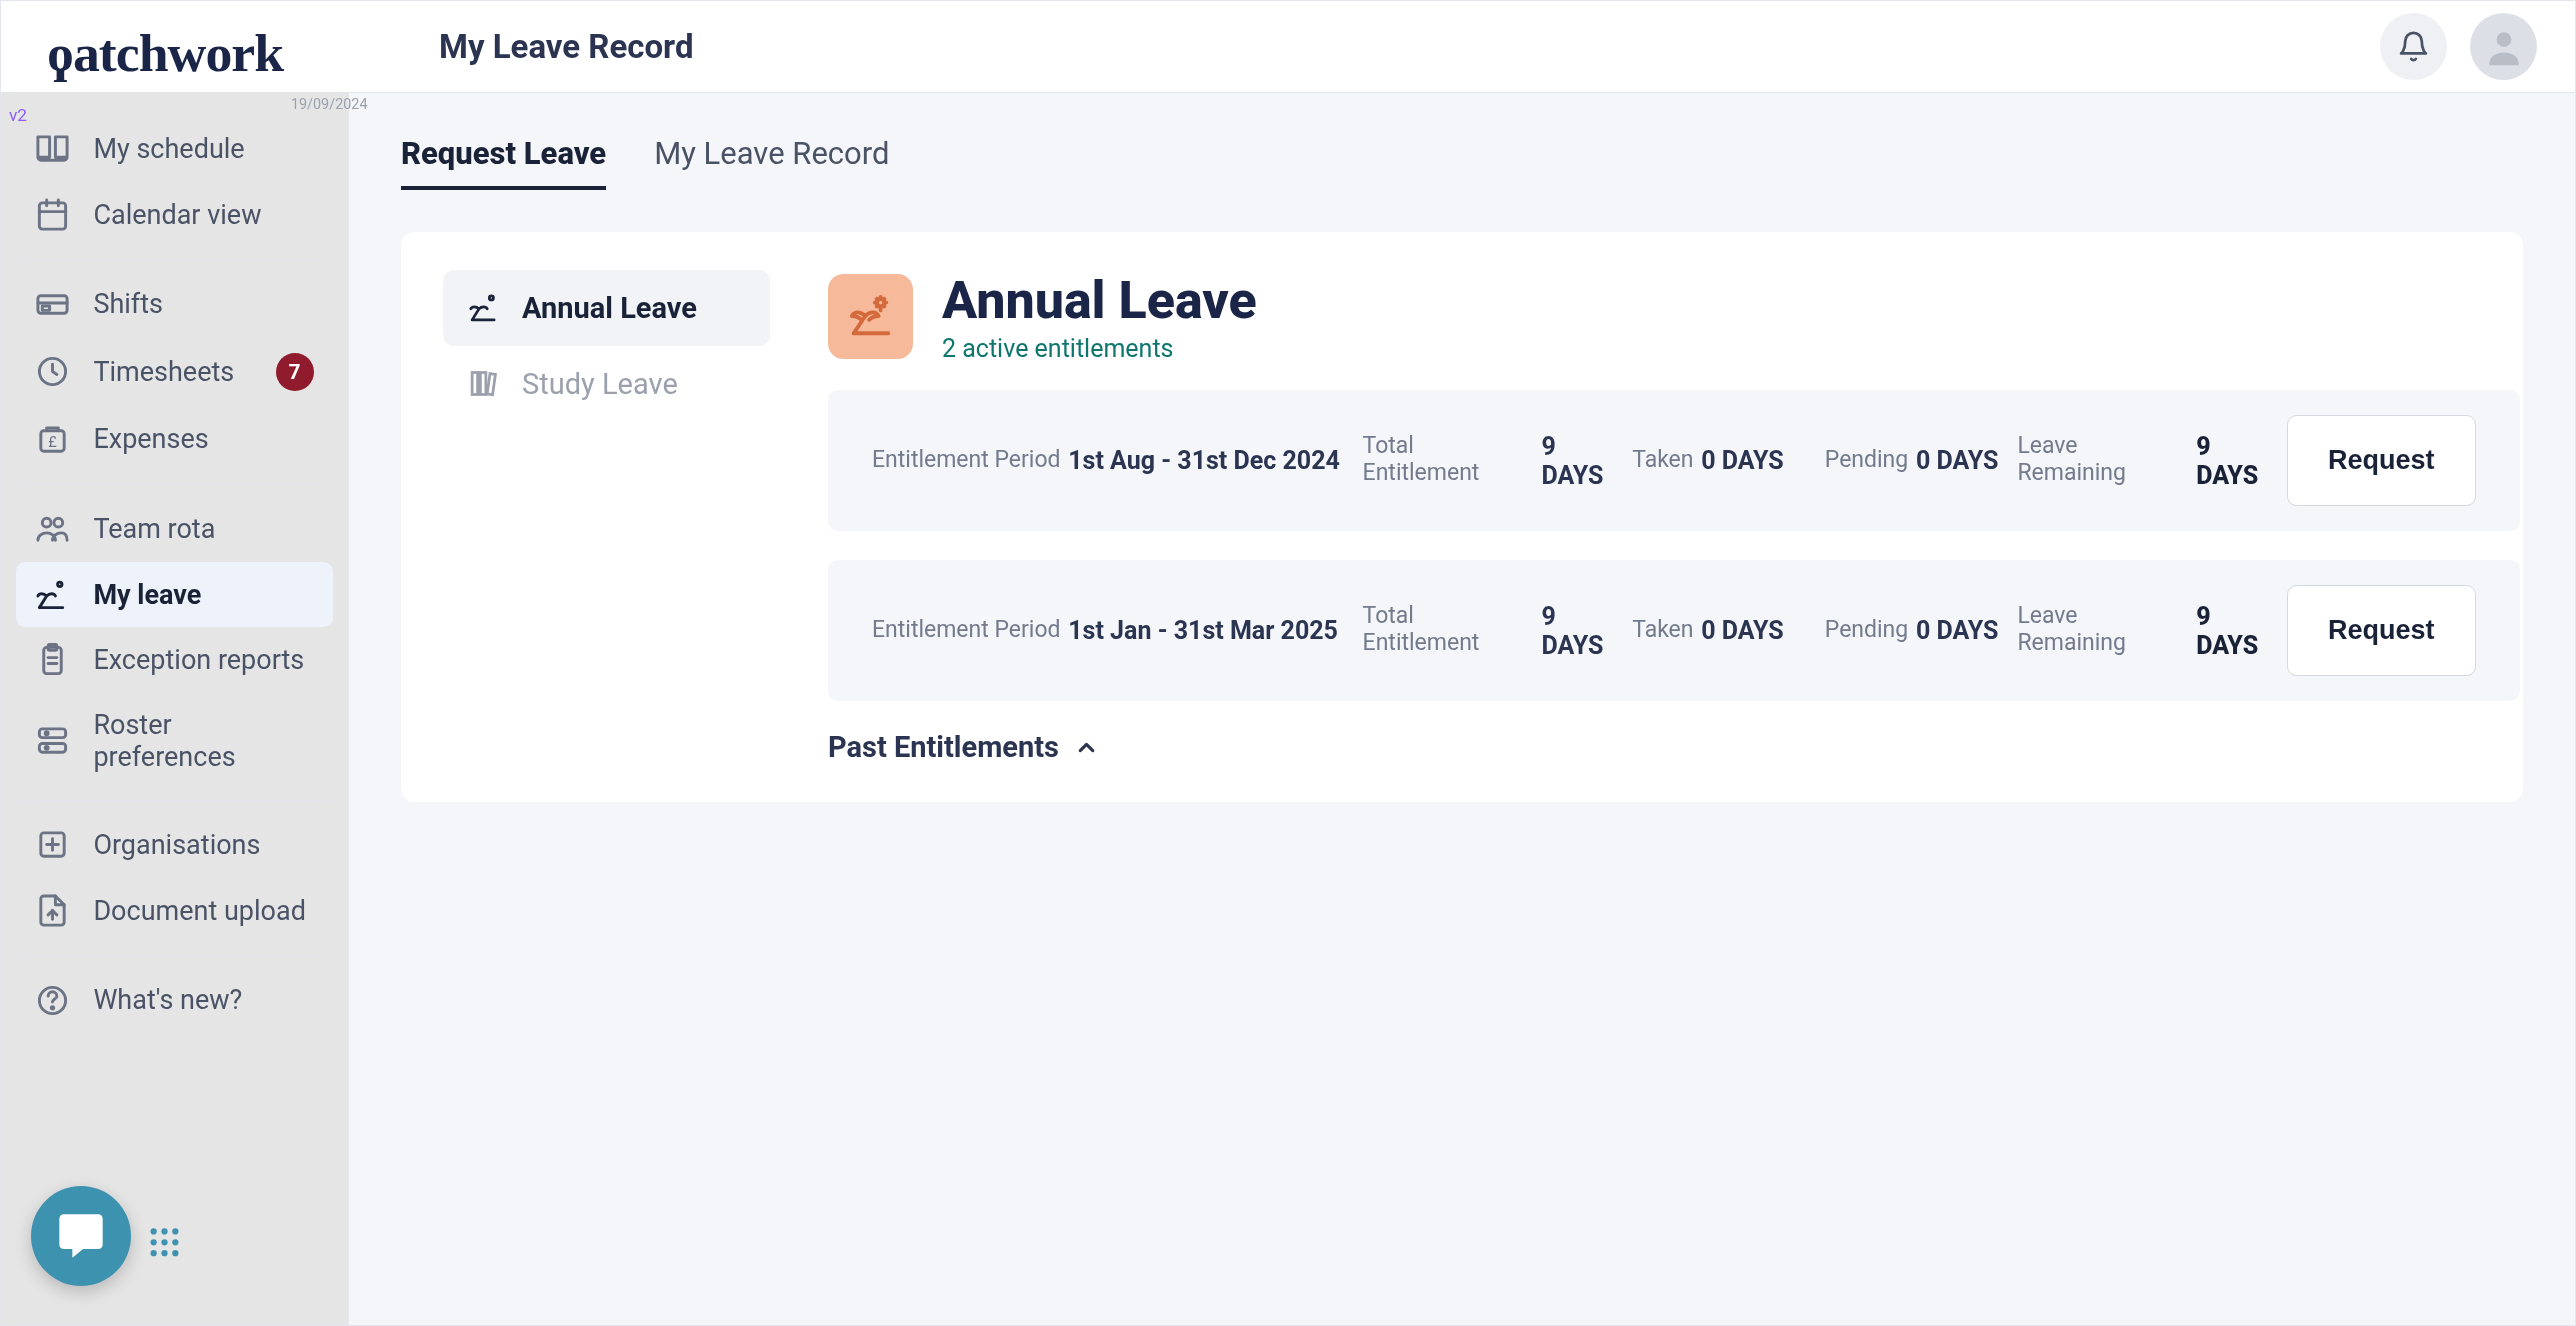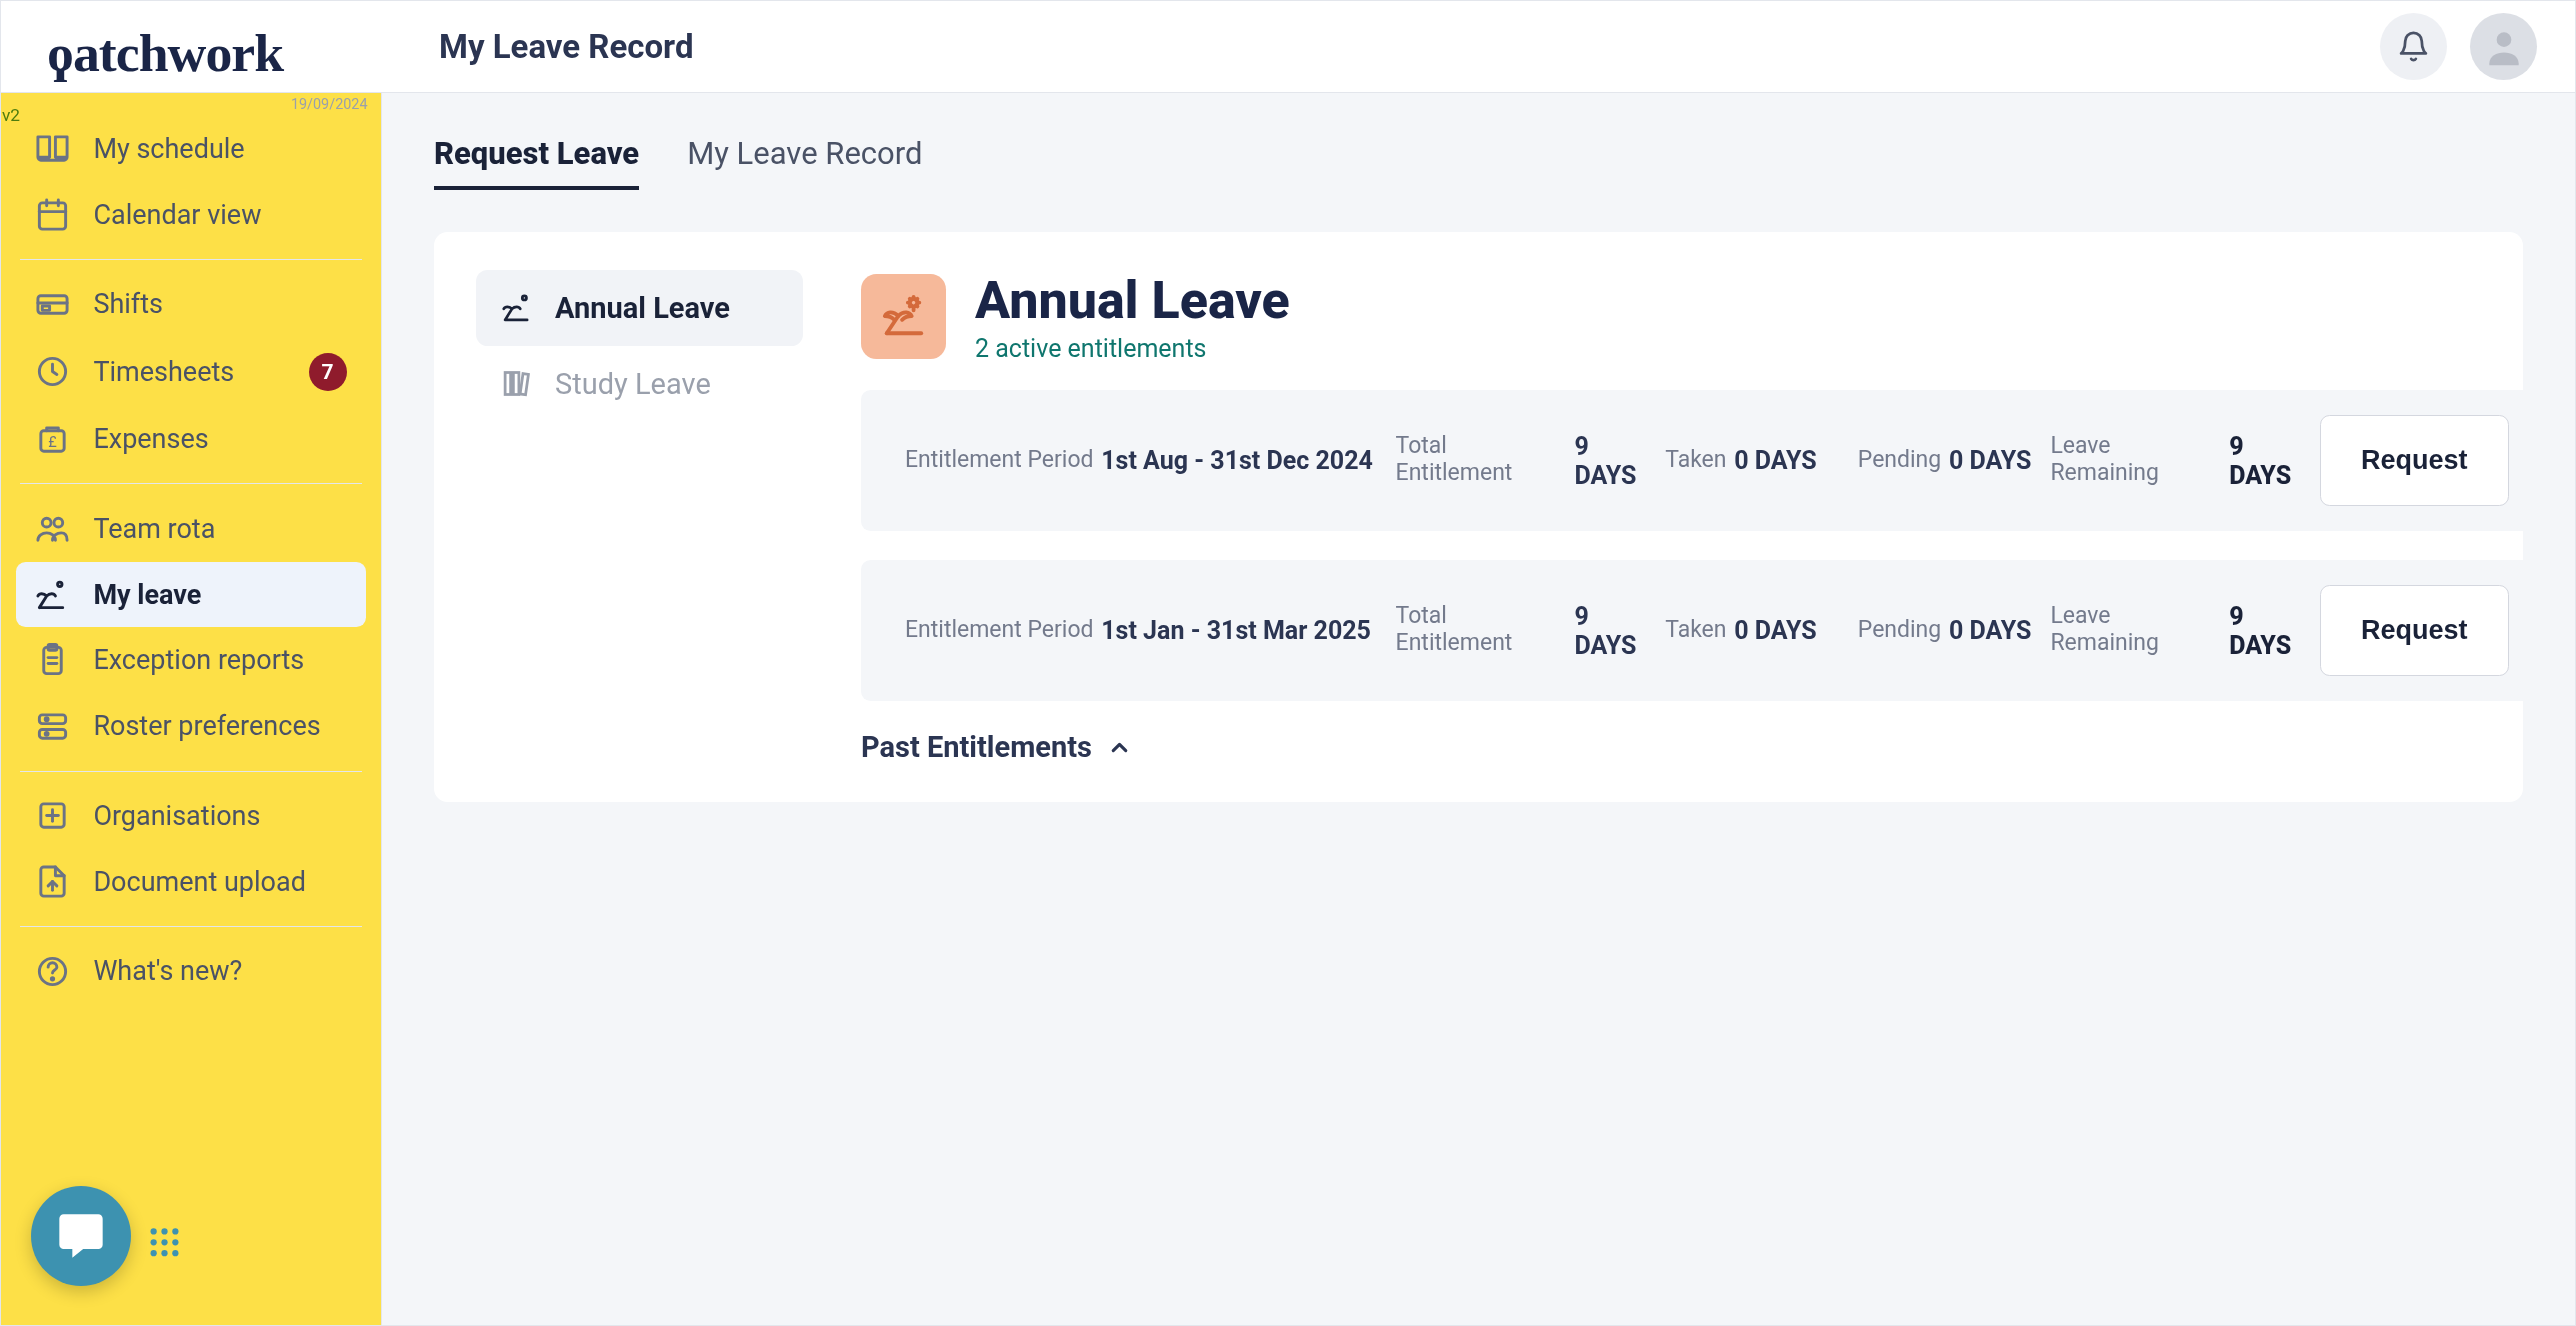--- a/index.html
+++ b/index.html
@@ -3,28 +3,28 @@
 <meta charset="utf-8">
 <style>
   * { box-sizing: border-box; margin: 0; padding: 0; }
   html, body { width: 2576px; height: 1326px; font-family: -apple-system, BlinkMacSystemFont, "Segoe UI", Roboto, sans-serif; background:#fff; color:#1a2238; overflow:hidden;}
   .app { width:2576px; height:1326px; display:flex; flex-direction:column; border:1px solid #e3e6ec;}
   
   .header { height:92px; display:flex; align-items:center; border-bottom:1px solid #e3e6ec; padding:0 38px 0 0; position:relative;}
   .logo-wrap { width:380px; padding:19px 0 0 46px; position:relative;}
   .logo-text { font-size:54px; font-weight:700; color:#1a2547; letter-spacing:-1px; font-family: Georgia, serif;}
   .logo-date { position:absolute; right:13.5px; top:90px; font-size:14.4px; color:#9aa0ac;}
-  .version-tag { position:absolute; left:1px; top:104px; font-size:17.3px; color:#4d7c0f;}
+  .version-tag { position:absolute; left:8px; top:104px; font-size:17.3px; color:#8b5cf6;}
   .page-title { font-size:33px; font-weight:700; color:#2b3552; margin-left:58px;}
   .header-right { margin-left:auto; display:flex; gap:23px; align-items:center;}
   .icon-circle { width:67px; height:67px; border-radius:50%; background:#eef0f4; display:flex; align-items:center; justify-content:center;}
   .icon-circle.avatar { background:#dcdfe5;}
   
   .body { flex:1; display:flex; min-height:0;}
-  .sidebar { width:381px; border-right:1px solid #e3e6ec; padding:23px 15.4px; overflow:hidden; background:#fde047;}
+  .sidebar { width:348px; border-right:1px solid #e3e6ec; padding:23px 15.4px; overflow:hidden; background:#e5e5e5;}
   .nav-divider { height:1px; background:#e3e6ec; margin:11.5px 3.8px;}
   .nav-item { display:flex; align-items:center; gap:23px; padding:15.4px 19px; border-radius:9.6px; font-size:27px; color:#4a5266; cursor:pointer;}
   .nav-item .nav-icon { width:35px; height:35px; flex:0 0 35px; color:#6b7385;}
   .nav-item .nav-label { flex:1;}
   .nav-item.active { background:#eef3fb; color:#1a2238; font-weight:700;}
   .nav-item.active .nav-icon { color:#1a2238;}
   .nav-badge { background:#8f1b2c; color:#fff; border-radius:960px; min-width:38px; height:38px; display:flex; align-items:center; justify-content:center; font-size:21px; font-weight:700;}
   
   .main { flex:1; background:#f4f6f9; padding:42px 52px; overflow:hidden;}
   .tabs { display:flex; gap:48px; margin-bottom:42px;}

